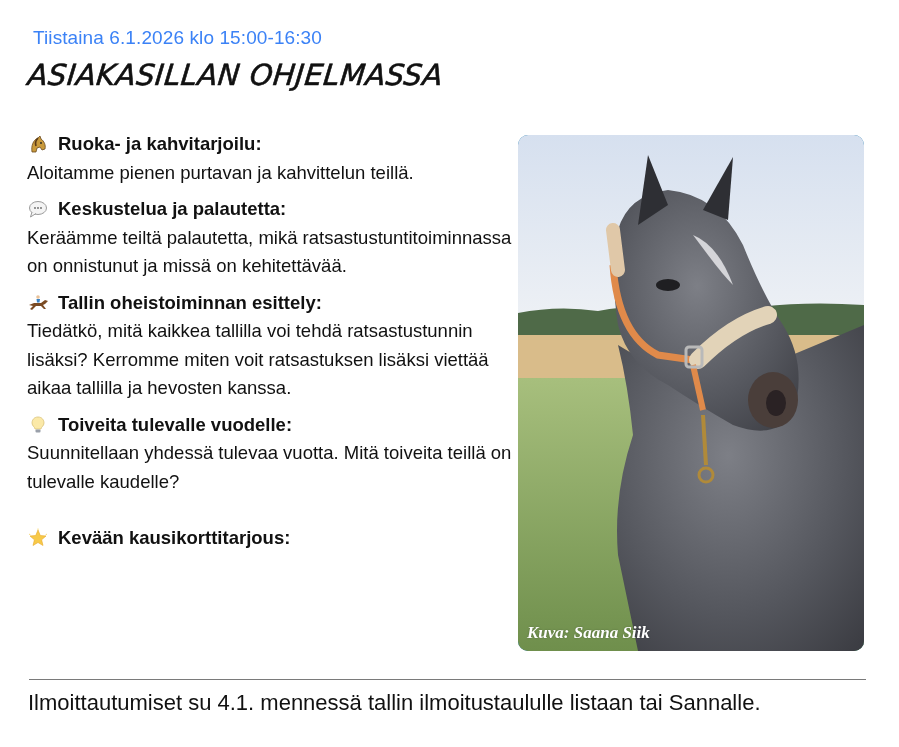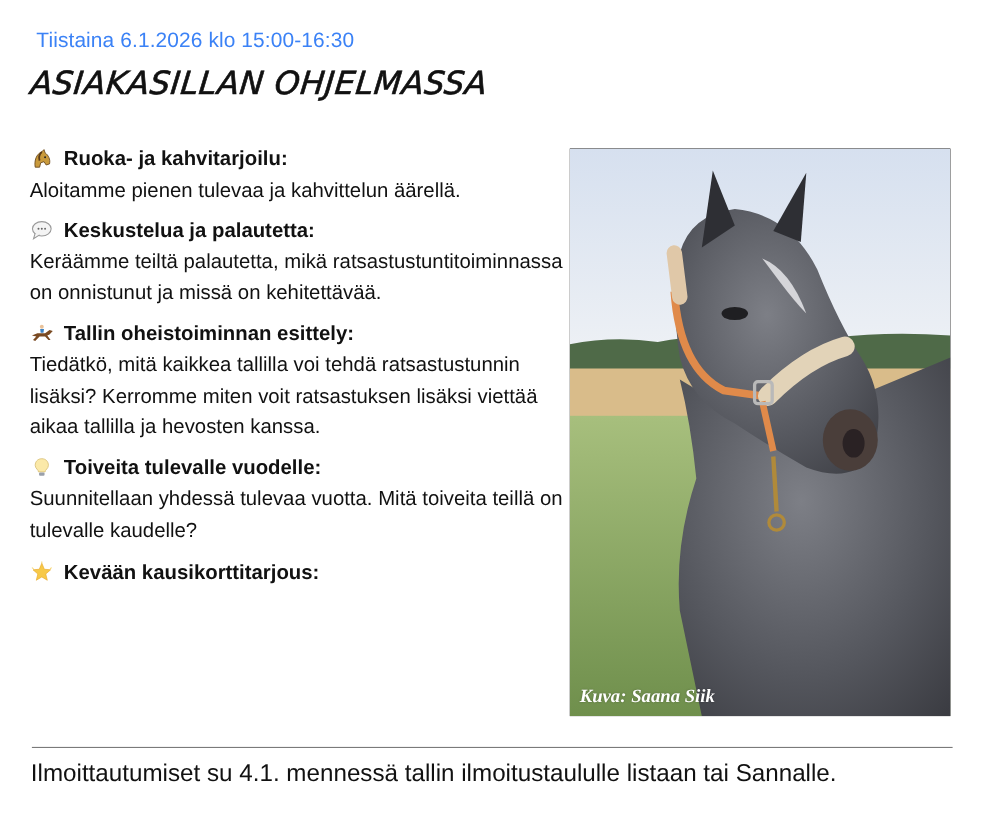--- a/index.html
+++ b/index.html
@@ -25,21 +25,21 @@
   }
   .section { margin-bottom: 8px; }
   .section-head { display: flex; align-items: center; font-weight: bold; }
   .icon {
     width: 22px; height: 22px; margin-right: 9px; display: inline-flex;
     align-items: center; justify-content: center; flex: 0 0 22px;
   }
   .section-body { font-weight: normal; }
   .photo {
     position: absolute; left: 518px; top: 135px; width: 346px; height: 516px;
-    overflow: hidden; background: #000000;
+    overflow: hidden; background: #0369a1; border-radius: 10px;
   }
   .photo svg { display: block; }
   .photo-credit {
     position: absolute; left: 9px; bottom: 8px;
     font-family: "Liberation Serif", "DejaVu Serif", serif;
     font-style: italic; font-weight: bold; font-size: 17px; color: #ffffff;
     text-shadow: 0 0 2px rgba(0,0,0,0.3);
   }
   .divider {
     position: absolute; left: 29px; top: 679px; width: 837px; height: 1px;
@@ -61,21 +61,21 @@
     <div class="section-head">
       <span class="icon">
         <svg width="20" height="20" viewBox="0 0 20 20">
           <path d="M4 18 C3 12 5 6 10 4 L12 2 L13 5 C16 7 18 11 17 15 L14 16 L12 13 L9 14 L8 18 Z" fill="#c99a3c" stroke="#6b4a1f" stroke-width="0.8"></path>
           <path d="M10 4 C8 6 7 9 8 12" fill="none" stroke="#5a3a18" stroke-width="1.6"></path>
           <circle cx="13" cy="9" r="0.9" fill="#222"></circle>
         </svg>
       </span>
       <span>Ruoka- ja kahvitarjoilu:</span>
     </div>
-    <div class="section-body">Aloitamme pienen tulevaa ja kahvittelun äärellä.</div>
+    <div class="section-body">Aloitamme pienen purtavan ja kahvittelun teillä.</div>
   </div>
 
   <div class="section">
     <div class="section-head">
       <span class="icon">
         <svg width="20" height="20" viewBox="0 0 20 20">
           <ellipse cx="10" cy="9" rx="8.5" ry="6.5" fill="#f4f4f4" stroke="#9a9a9a" stroke-width="1"></ellipse>
           <path d="M4 13 L2.5 18 L8 14.5" fill="#f4f4f4" stroke="#9a9a9a" stroke-width="1"></path>
           <circle cx="7" cy="9" r="0.9" fill="#666"></circle>
             <circle cx="10" cy="9" r="0.9" fill="#666"></circle>
@@ -107,21 +107,21 @@
         <svg width="20" height="20" viewBox="0 0 20 20">
           <path d="M10 2 C6 2 4 5 4 8 C4 11 7 12 7 14 L13 14 C13 12 16 11 16 8 C16 5 14 2 10 2 Z" fill="#fbe9a8" stroke="#d9c27a" stroke-width="0.8"></path>
           <rect x="7.5" y="14.5" width="5" height="3" rx="1" fill="#9aa0aa"></rect>
         </svg>
       </span>
       <span>Toiveita tulevalle vuodelle:</span>
     </div>
     <div class="section-body">Suunnitellaan yhdessä tulevaa vuotta. Mitä toiveita teillä on tulevalle kaudelle?</div>
   </div>
 
-  <div class="section" style="margin-top:10px">
+  <div class="section" style="margin-top:28px">
     <div class="section-head">
       <span class="icon">
         <svg width="20" height="20" viewBox="0 0 20 20">
           <path d="M10 2 L12.3 7.5 L18 8 L13.6 11.8 L15 17.5 L10 14.5 L5 17.5 L6.4 11.8 L2 8 L7.7 7.5 Z" fill="#f7c948" stroke="#e8a92a" stroke-width="0.6"></path>
           <path d="M10 0.5 L10 2 M1 6 L2.5 7 M19 6 L17.5 7" stroke="#f7d97a" stroke-width="1"></path>
         </svg>
       </span>
       <span>Kevään kausikorttitarjous:</span>
     </div>
   </div>

